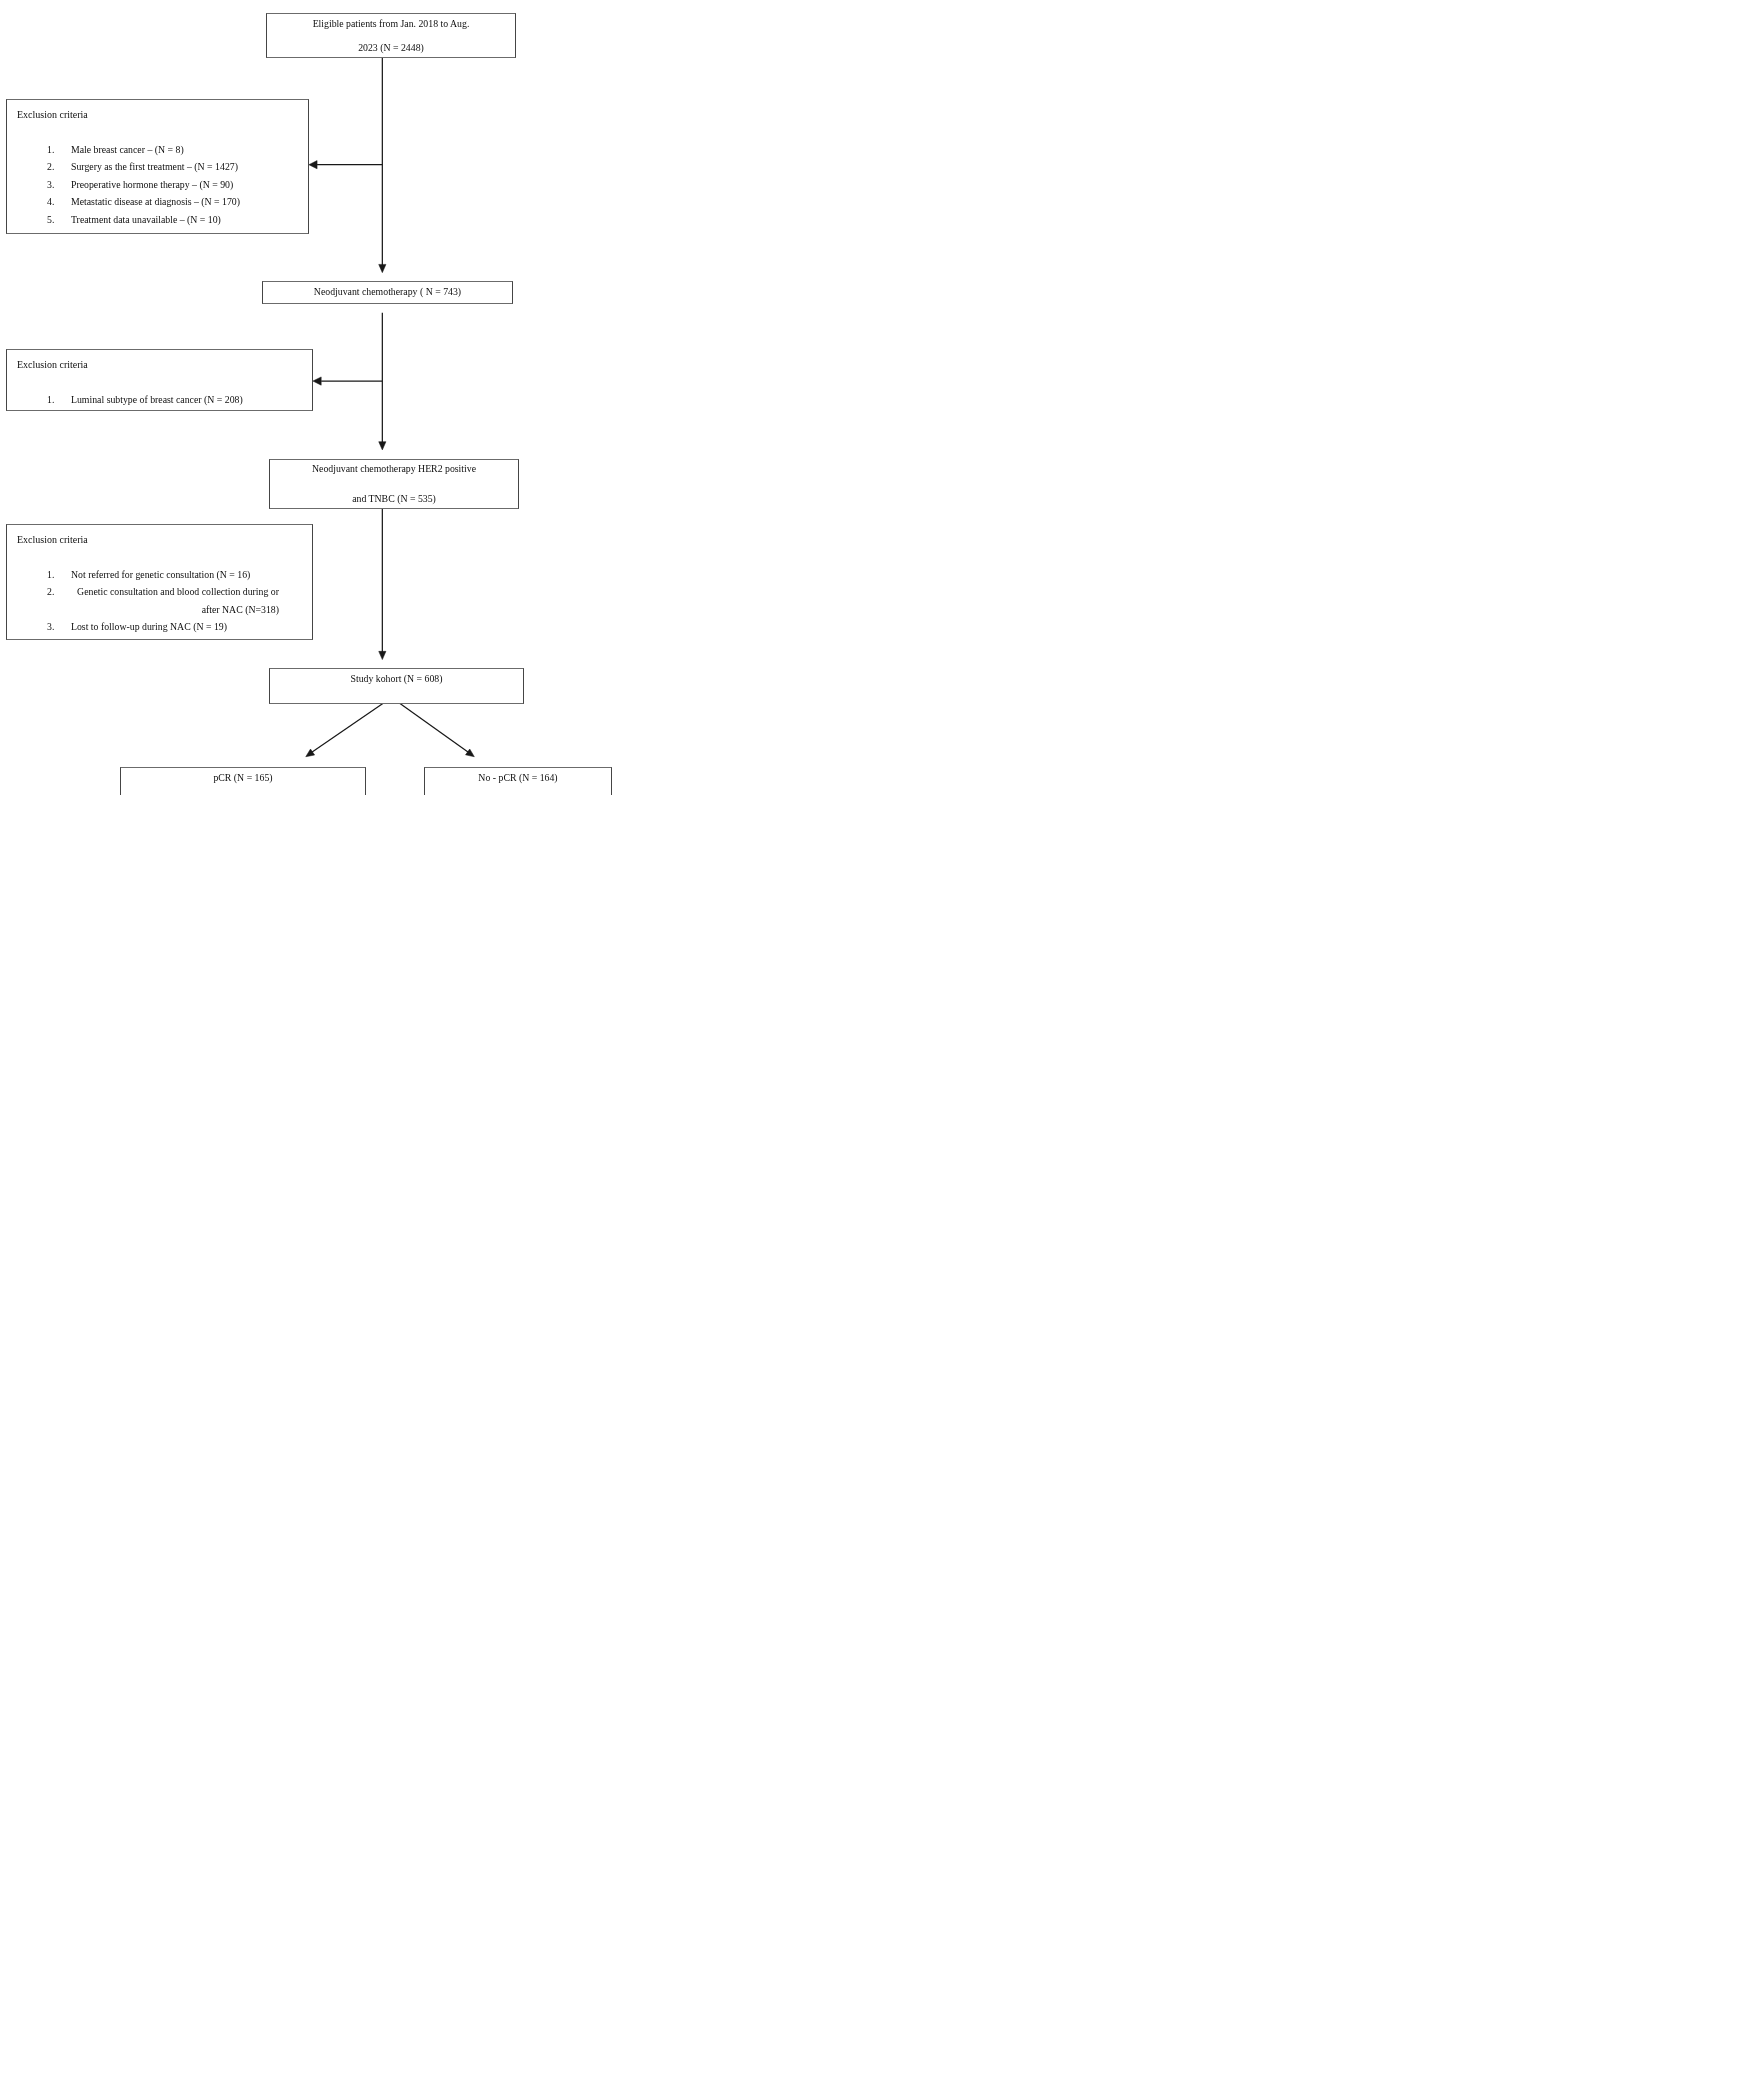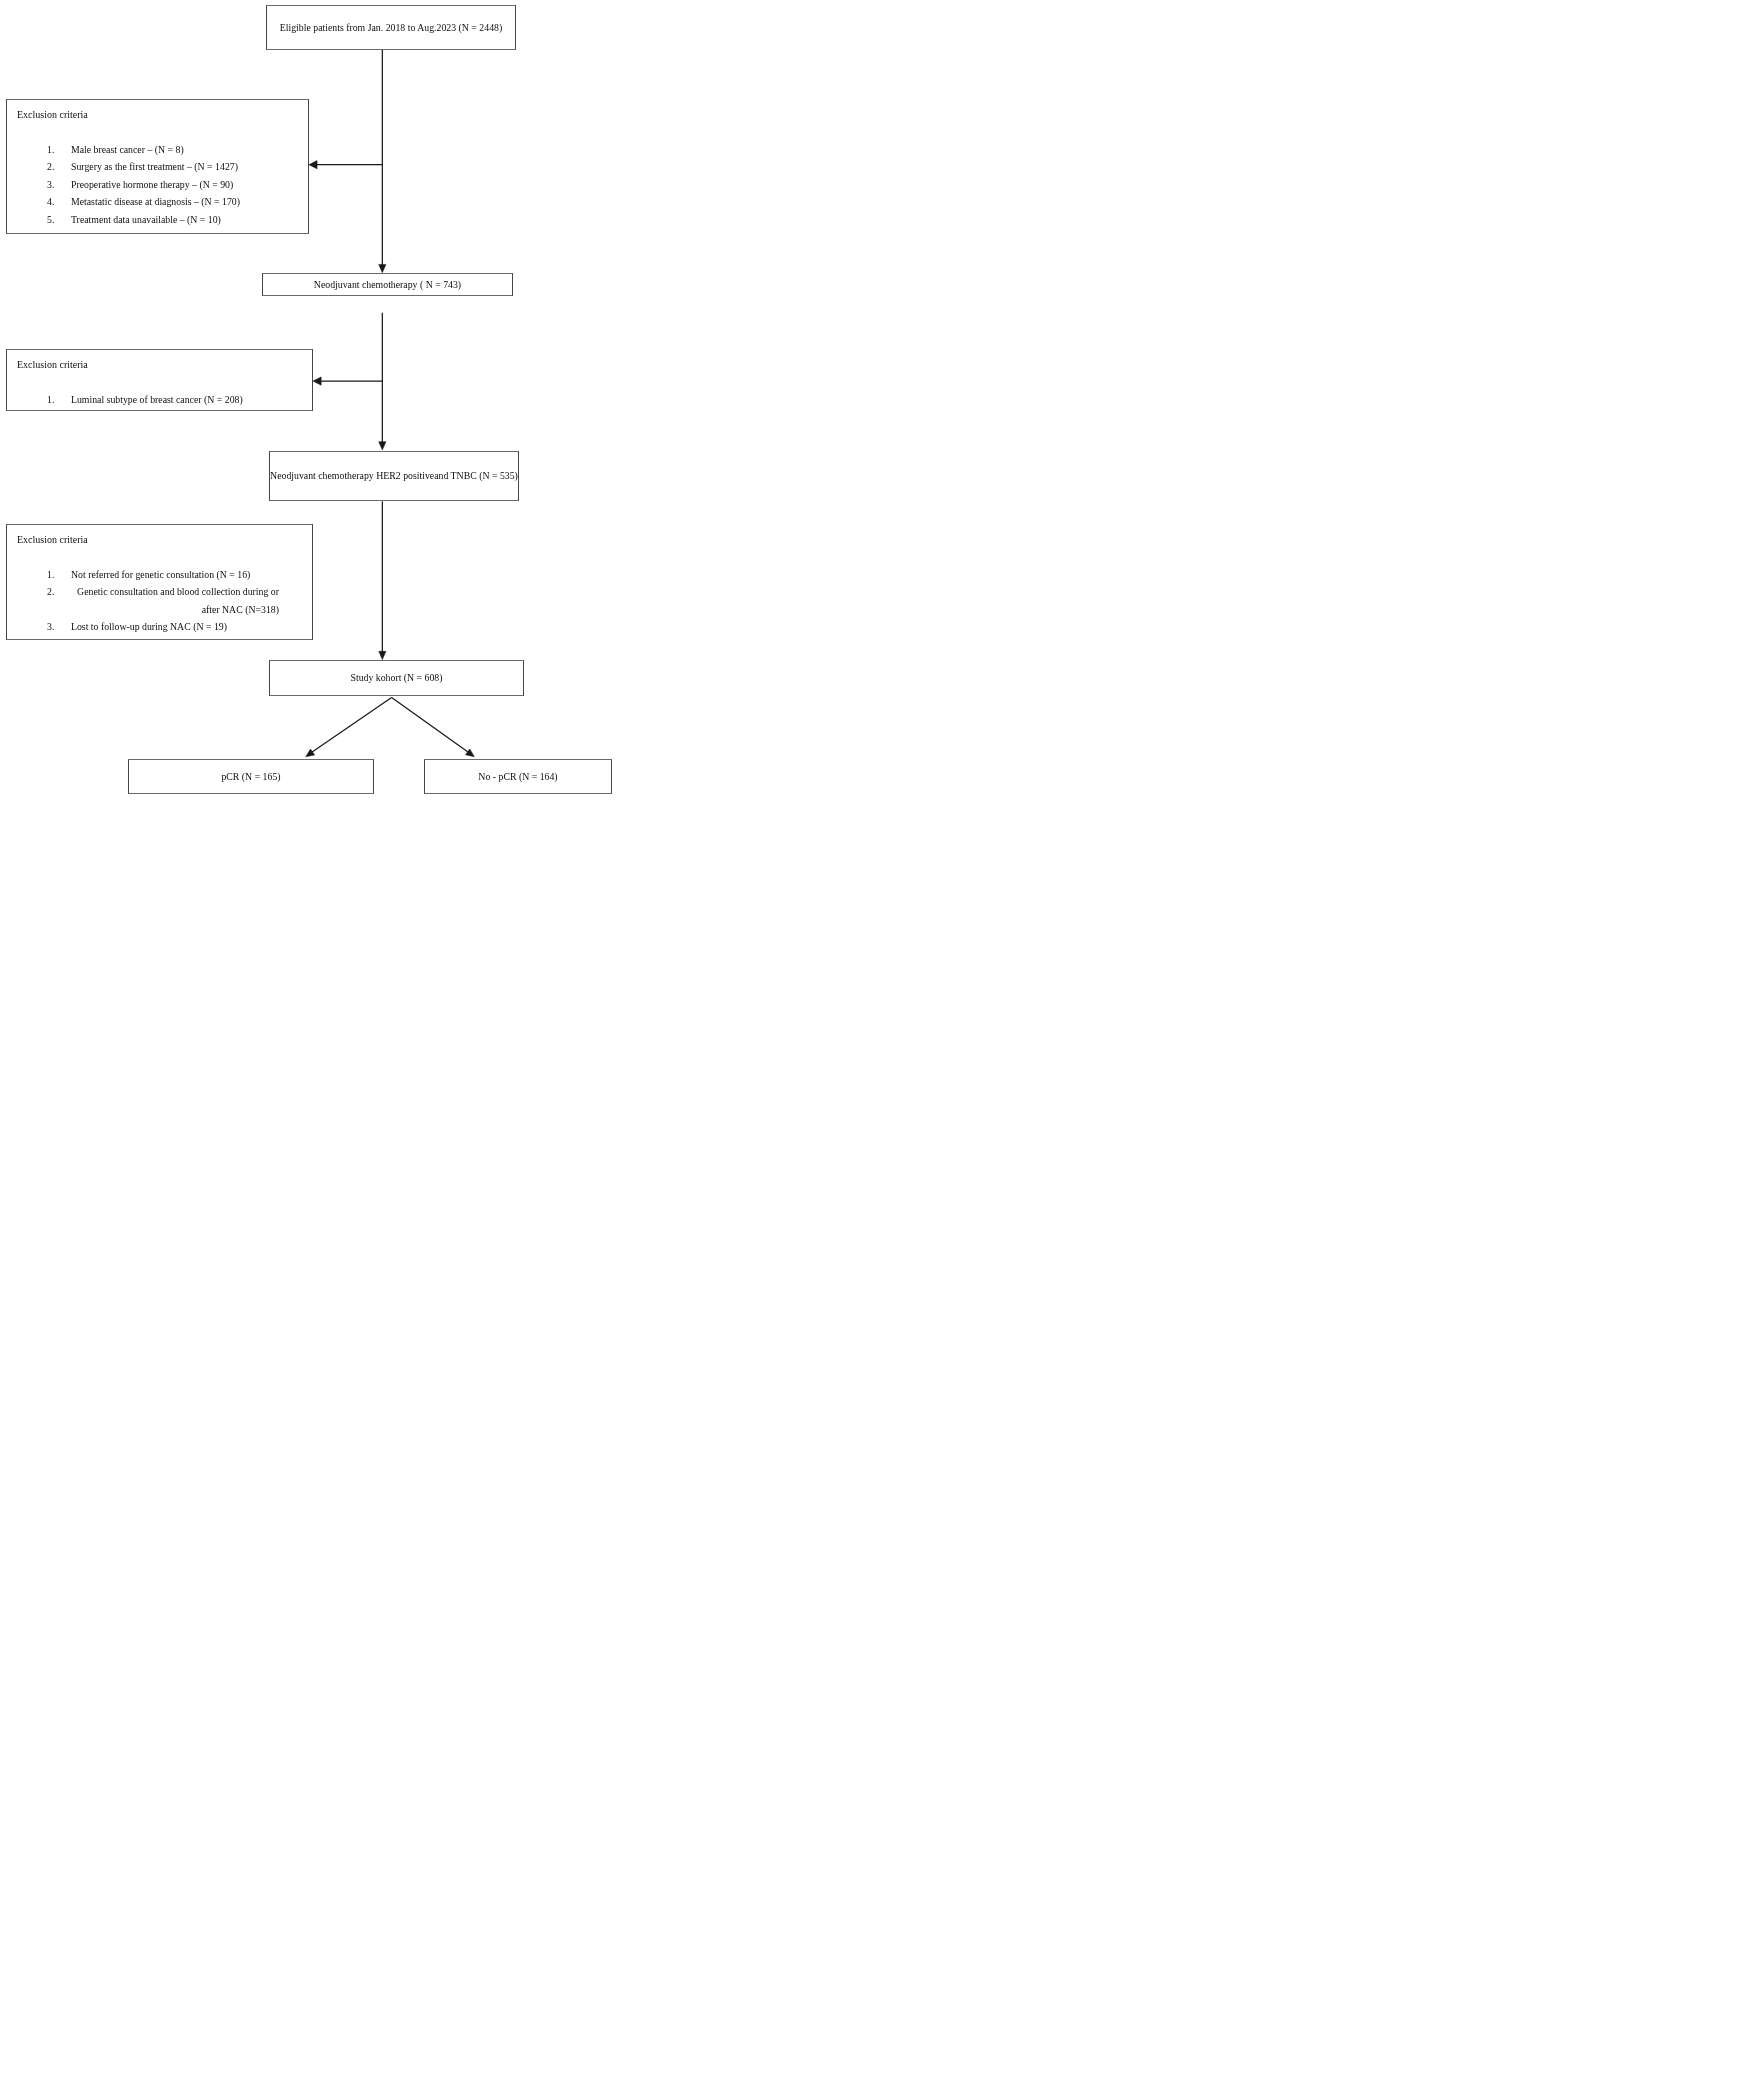--- a/index.html
+++ b/index.html
@@ -32,26 +32,27 @@
   .fbox {
     position: absolute;
     background: #ffffff;
     border: 1px solid #454545;
     border-top: 1.5px solid #6b6b6b;
     border-bottom: 1.5px solid #6b6b6b;
     box-sizing: border-box;
   }
   .center-box {
     display: flex;
-    flex-direction: row;
+    flex-direction: column;
     align-items: center;
-    justify-content: center;
+    justify-content: space-between;
     text-align: center;
     font-size: 9.8px;
     line-height: 2.0;
+    margin-top: 8px;
   }
   .excl {
     padding: 6.2px 6.2px 5.1px 10.3px;
   }
   .excl-heading {
     font-size: 10px;
     line-height: 1.8;
     margin-bottom: 16.4px;
   }
   .excl-list {
@@ -172,21 +173,21 @@
         <span class="excl-num">3.</span>
         <span class="excl-text">Lost to follow-up during NAC (N = 19)</span>
       </div>
     </div>
   </div>
 
   <div class="fbox center-box" style="left:269px; top:660px; width:255px; height:36px;">
     <span>Study kohort (N = 608)</span>
   </div>
 
-  <div class="fbox center-box" style="left:128px; top:759px; width:246px; height:35px;">
+  <div class="fbox center-box" style="left:120px; top:759px; width:246px; height:35px;">
     <span>pCR (N = 165)</span>
   </div>
 
   <div class="fbox center-box" style="left:424px; top:759px; width:188px; height:35px;">
     <span>No - pCR (N = 164)</span>
   </div>
 
 </div>
 
 

